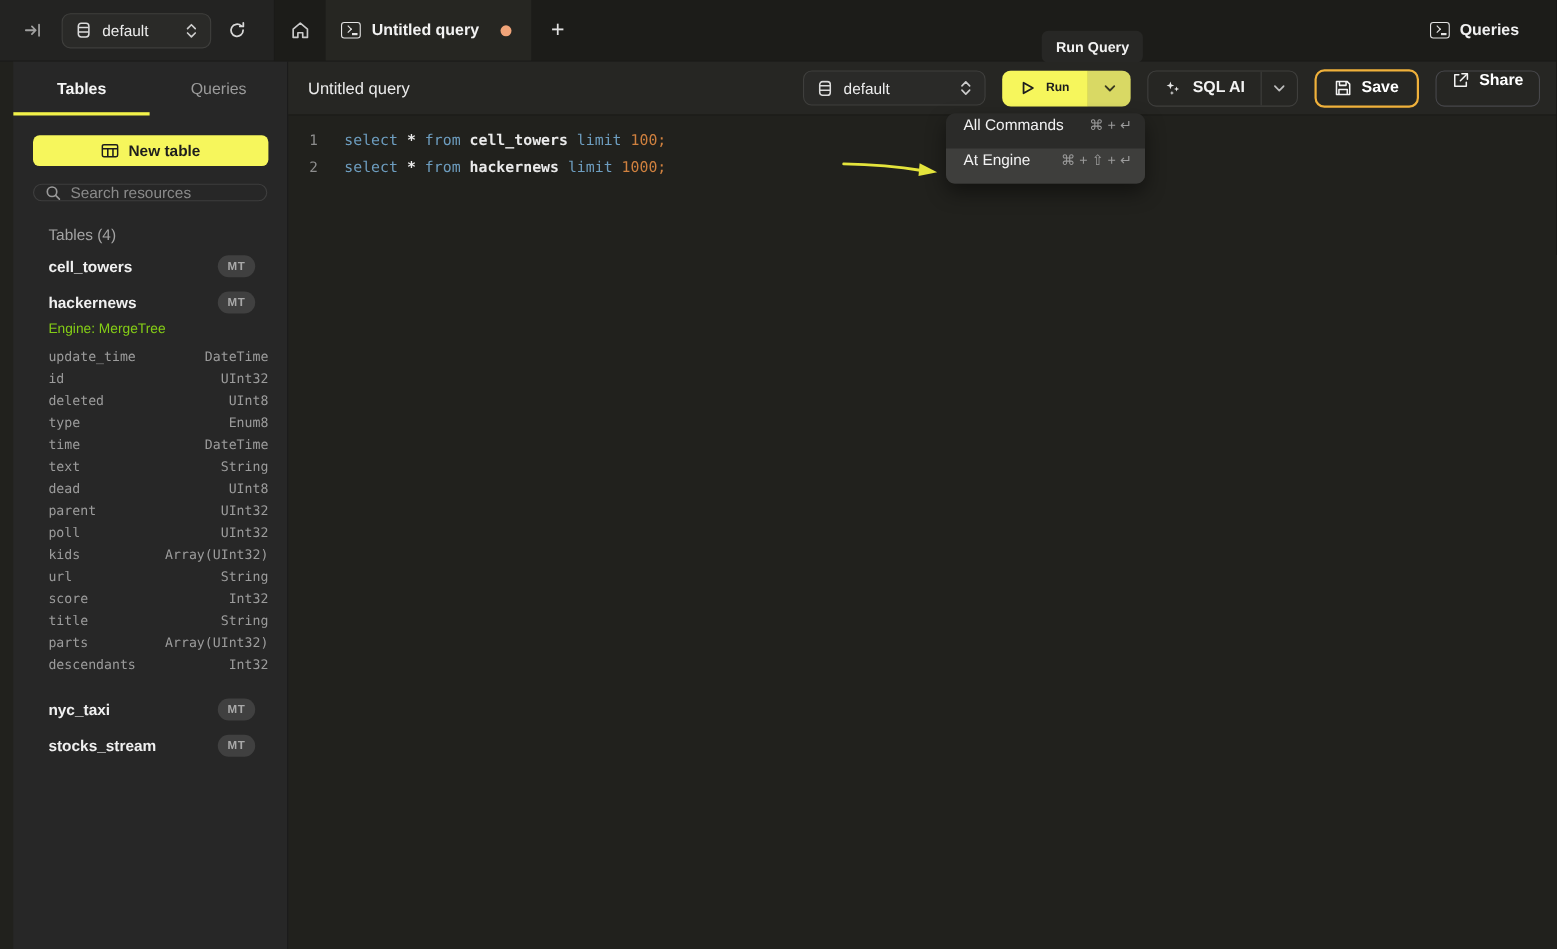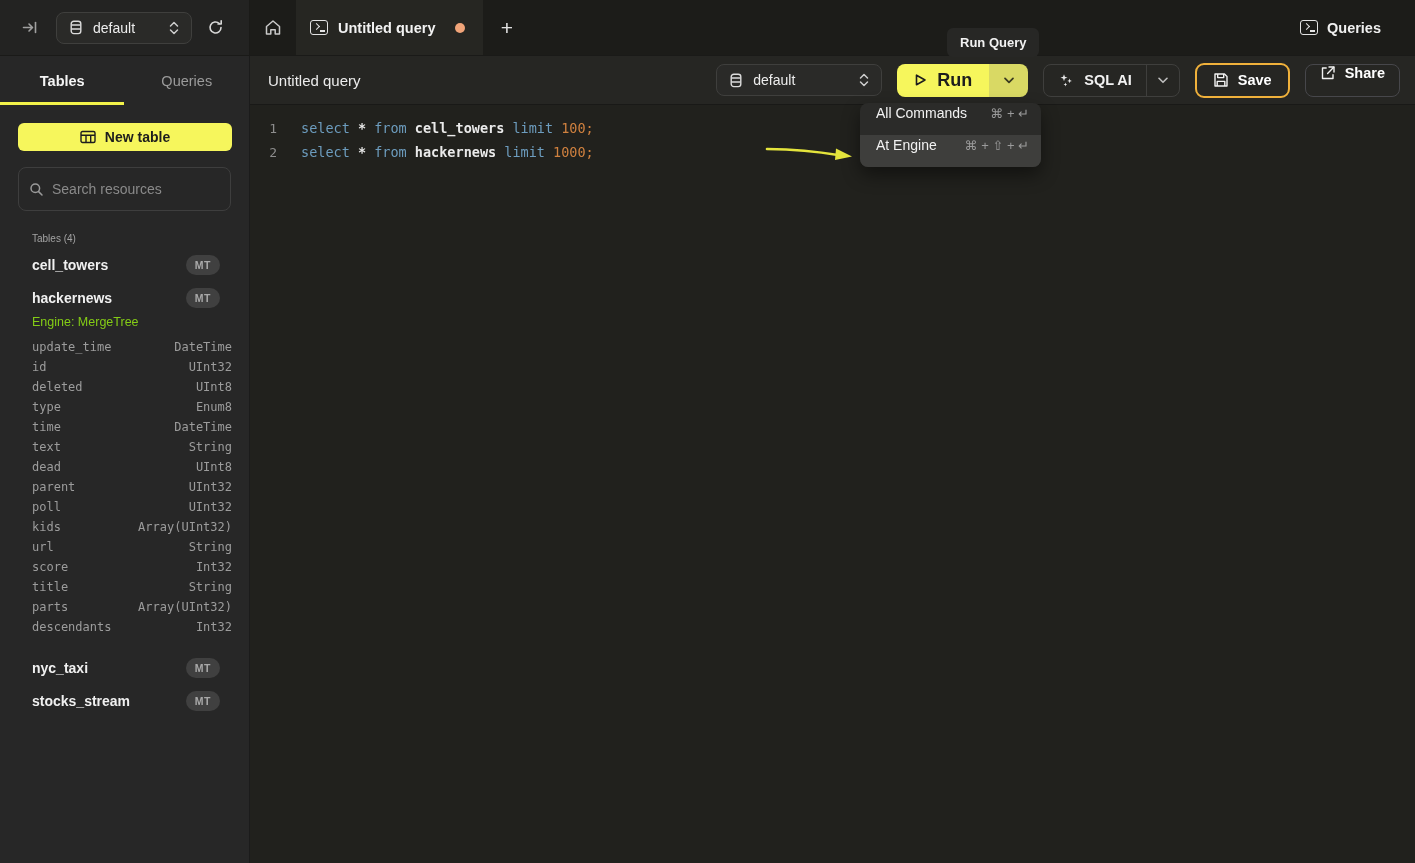--- a/index.html
+++ b/index.html
@@ -29,45 +29,45 @@
   .tab.active-tab .tab-label{ font-size:14.5px; font-weight:600; color:#f2f2f2; }
   .unsaved-dot{ width:10px; height:10px; border-radius:50%; margin-left:10px; flex:none; }
   .tab.new-tab{ width:48px; color:#e0e0e0; font-size:21px; font-weight:300; }
   .tabstrip .spacer{ flex:1; }
   .queries-btn{ display:flex; align-items:center; gap:9px; margin-right:34px; background:none; border:none; color:#f0f0f0; font-family:inherit; font-size:14.5px; font-weight:600; cursor:pointer; }
   
   .term-icon{ width:18px; height:15px; border:1.6px solid currentColor; border-radius:3px; position:relative; flex:none; }
   .term-icon::before{ content:""; position:absolute; left:3px; top:3.2px; width:4px; height:4px; border-right:1.5px solid currentColor; border-bottom:1.5px solid currentColor; transform:rotate(-45deg); }
   .term-icon::after{ content:""; position:absolute; right:2.5px; bottom:2.5px; width:4.5px; height:1.5px; background:currentColor; }
   
-  .body{ display:flex; height:807px; }
+  .body{ display:flex; height:807px;padding-left:12px; }
   .sidebar{ width:250px; flex:none; background:#272727; border-right:1px solid #1b1b1b; overflow:hidden; }
   .sidebar-tabs{ height:49px; display:flex; position:relative; }
   .sidebar-tab{ flex:1; display:flex; align-items:center; justify-content:center; font-size:14.5px; cursor:pointer; color:#9a9a9a; font-weight:500; background:none; border:none; font-family:inherit; }
   .sidebar-tab.active{ color:#f5f5f5; font-weight:700; }
   .sidebar-tabs .underline{ position:absolute; bottom:0; left:0; width:124px; height:3px; }
   .new-table-btn{ display:flex; align-items:center; justify-content:center; gap:9px; width:214px; height:28px; margin:18px 18px 0; border:none; border-radius:6px; color:#1d1d1d; font-family:inherit; font-size:14px; font-weight:600; cursor:pointer; }
-  .search-box{ display:flex; align-items:center; gap:8px; height:44px; margin:16px 18px 0; padding:0 10px; border:1px solid #3e3e3e; border-radius:8px; }
+  .search-box{ display:flex; align-items:center; gap:8px; height:16px; margin:16px 18px 0; padding:0 10px; border:1px solid #3e3e3e; border-radius:8px; }
   .search-box input{ flex:1; background:transparent; border:none; outline:none; color:#dddddd; font-family:inherit; font-size:14px; }
   .search-box input::placeholder{ color:#8a8a8a; }
-  .section-title{ margin:22px 0 4px 32px; color:#a3a3a3; font-size:10px; font-weight:500; }
+  .section-title{ margin:22px 0 4px 32px; color:#a3a3a3; font-size:14px; font-weight:500; }
   .table-row{ display:flex; align-items:center; justify-content:space-between; height:33px; padding:0 29px 0 32px; cursor:pointer; }
   .table-name{ font-size:14px; font-weight:600; color:#f0f0f0; }
   .mt-badge{ background:#404040; color:#a9a9a9; font-size:10.5px; font-weight:700; letter-spacing:.5px; padding:4px 9px; border-radius:10px; }
   .engine-line{ margin:1px 0 8px 32px; color:#84cc16; font-size:12.5px; }
   .columns{ margin-bottom:14px; }
   .col-row{ display:flex; align-items:center; justify-content:space-between; height:20px; padding:0 17px 0 32px; font-family:"DejaVu Sans Mono",monospace; font-size:12px; color:#9c9c9c; }
   
   .main{ flex:1; display:flex; flex-direction:column; }
   .toolbar{ height:49px; flex:none; background:#262623; border-bottom:1px solid #191917; display:flex; align-items:center; padding:0 15px 0 18px; }
   .toolbar-title{ font-size:15px; font-weight:500; color:#ececec; }
   .toolbar-controls{ margin-left:auto; display:flex; align-items:center; gap:15px; }
   .toolbar .select{ width:166px; }
   .run-split{ display:flex; height:33px; border-radius:8px; overflow:hidden; }
-  .run-main{ display:flex; align-items:center; gap:10px; padding:0 17px; border:none; color:#1d1d1d; font-family:inherit; font-size:18px; font-weight:600; cursor:pointer; }
+  .run-main{ display:flex; align-items:center; gap:10px; padding:0 17px; border:none; color:#1d1d1d; font-family:inherit; font-size:11px; font-weight:600; cursor:pointer; }
   .run-chev{ width:39px; display:flex; align-items:center; justify-content:center; border:none; cursor:pointer; color:#3a3a20; }
   .ghost-split{ display:flex; height:33px; border:1px solid #3f3f3d; border-radius:8px; overflow:hidden; }
   .ghost-main{ display:flex; align-items:center; gap:10px; padding:0 14px; background:transparent; border:none; color:#f2f2f2; font-family:inherit; font-size:14.5px; font-weight:600; cursor:pointer; }
   .ghost-chev{ width:33px; display:flex; align-items:center; justify-content:center; background:transparent; border:none; border-left:1px solid #3f3f3d; color:#bdbdbd; cursor:pointer; }
   .save-btn{ display:flex; align-items:center; gap:9px; height:35px; padding:0 16px; background:transparent; border-radius:9px; color:#fff; font-family:inherit; font-size:14.5px; font-weight:600; cursor:pointer; }
   .share-btn{ display:flex; align-items:flex-start; gap:9px; height:33px; padding:0 14px; background:transparent; border:1px solid #47474b; border-radius:8px; color:#fff; font-family:inherit; font-size:14.5px; font-weight:600; cursor:pointer; }
   
   .editor{ flex:1; padding-top:11px; font-family:"DejaVu Sans Mono",monospace; font-size:13.5px; cursor:text; }
   .code-line{ display:flex; align-items:center; height:24px; }
   .gutter{ width:27px; flex:none; text-align:right; color:#8d8d8d; font-size:13px; }

